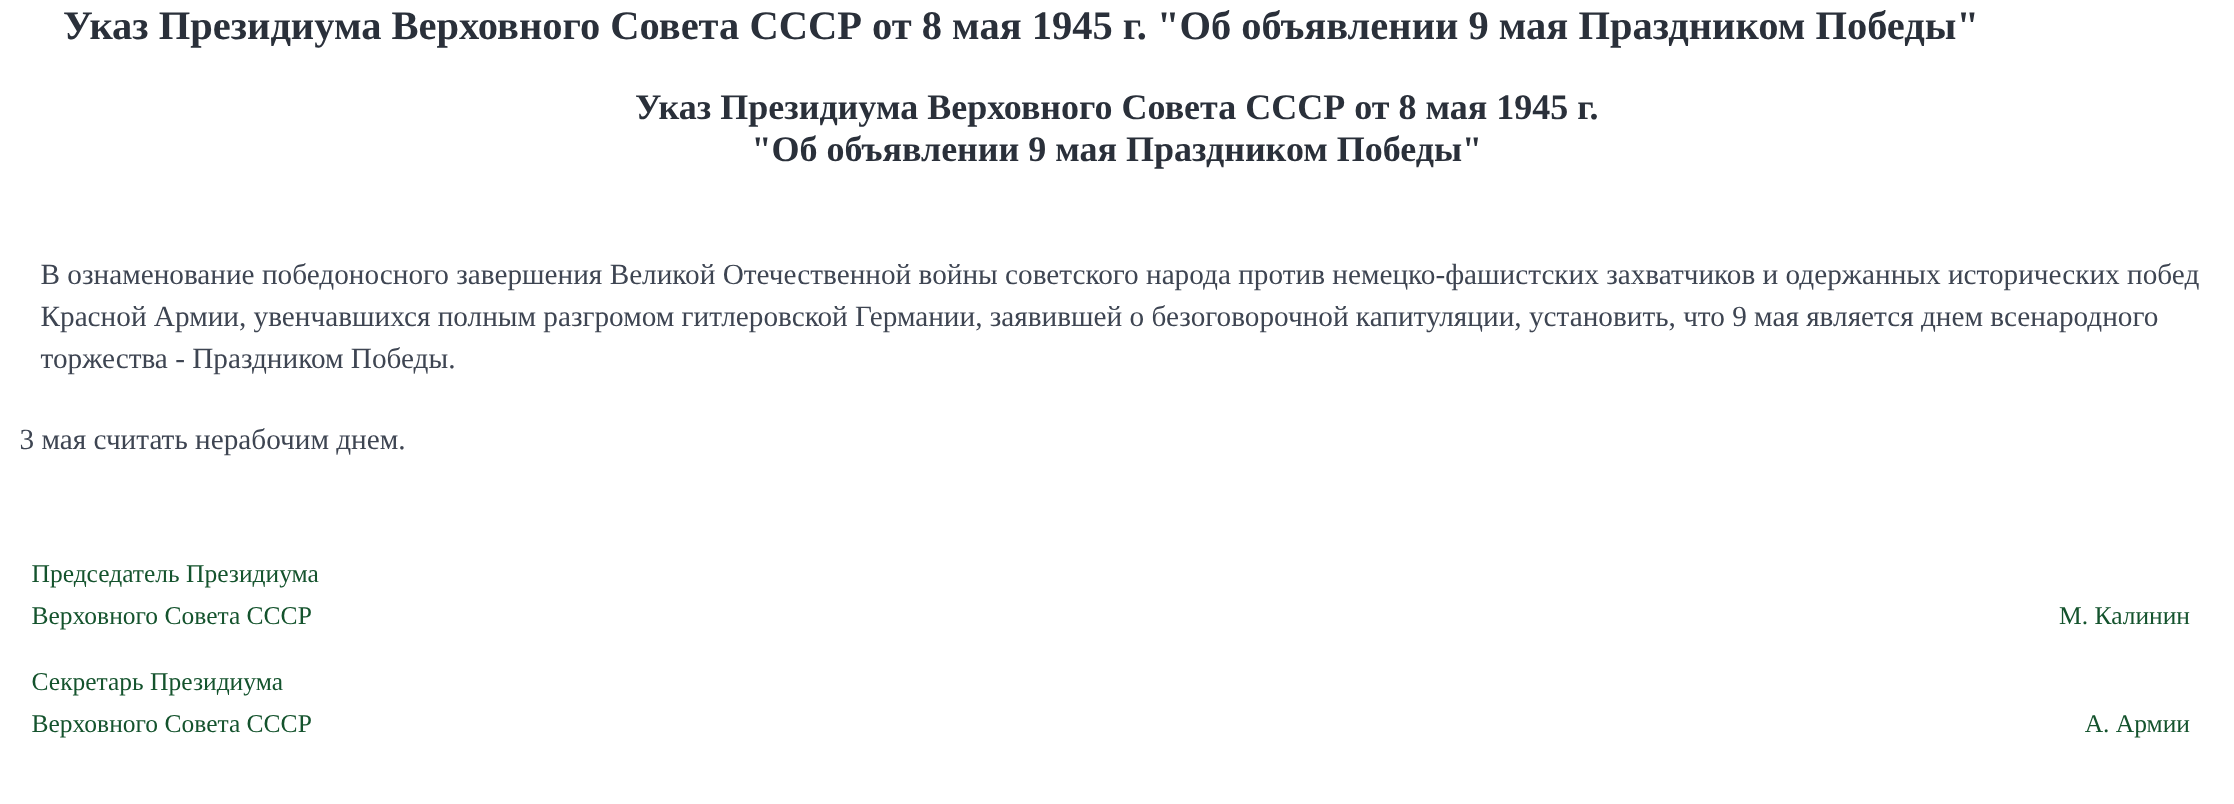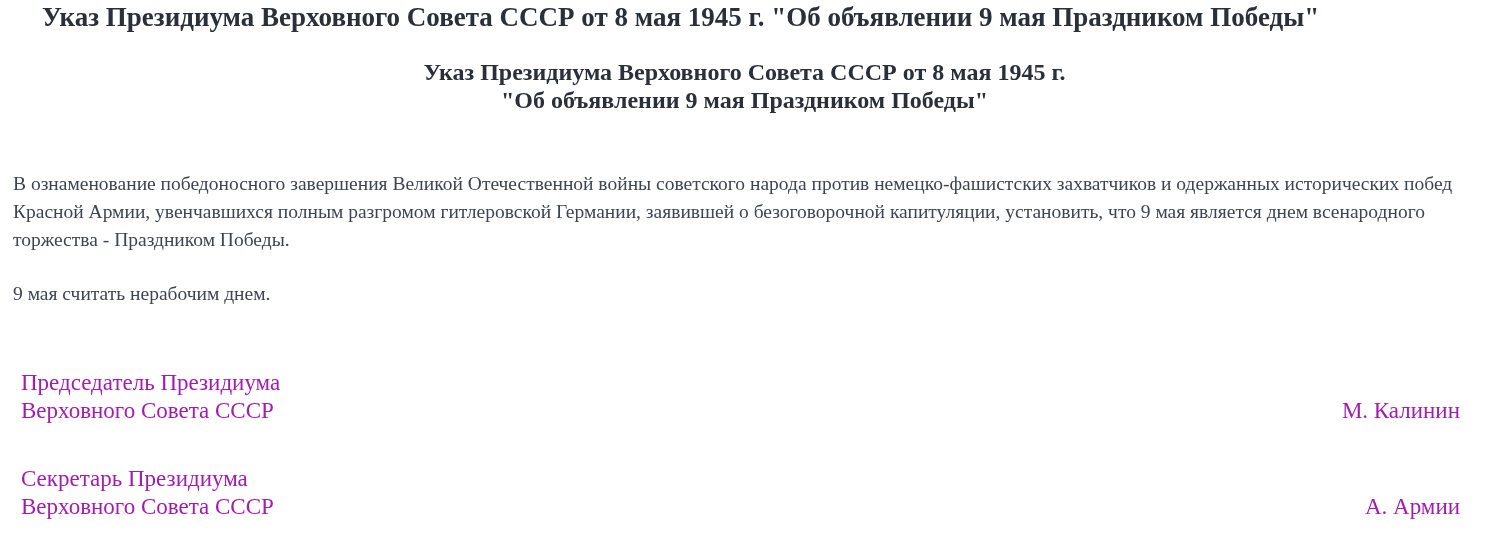--- a/index.html
+++ b/index.html
@@ -31,41 +31,41 @@
     line-height: 28px;
     color: #2a303a;
   }
   .doc-body {
     padding: 0 13px;
     font-size: 19.5px;
     line-height: 28px;
     color: #3e4552;
   }
   .main-paragraph {
-    margin: 56px 0 0 0;
+    margin: 56px 0 0 14px;
   }
   .nonworking-paragraph {
     margin: 26px 0 0 0;
   }
   .signatures {
     padding: 0 29px 0 21px;
-    font-size: 23px;
+    font-size: 17px;
     line-height: 28px;
-    color: #a21caf;
+    color: #14532d;
   }
   .signature-row {
     display: flex;
     justify-content: space-between;
     align-items: flex-end;
   }
   .signature-row.first {
     margin-top: 61px;
   }
   .signature-row.second {
-    margin-top: 40px;
+    margin-top: 16px;
   }
   .signature-role div {
     white-space: nowrap;
   }
   .signature-name {
     white-space: nowrap;
     text-align: left;
   }
 </style>
 </head>
@@ -73,21 +73,21 @@
 
 <h1 class="page-title">Указ Президиума Верховного Совета СССР от 8 мая 1945 г. "Об объявлении 9 мая Праздником Победы"</h1>
 
 <div class="doc-heading">
   <div>Указ Президиума Верховного Совета СССР от 8 мая 1945 г.</div>
   <div>"Об объявлении 9 мая Праздником Победы"</div>
 </div>
 
 <div class="doc-body">
   <p class="main-paragraph">В ознаменование победоносного завершения Великой Отечественной войны советского народа против немецко-фашистских захватчиков и одержанных исторических побед Красной Армии, увенчавшихся полным разгромом гитлеровской Германии, заявившей о безоговорочной капитуляции, установить, что 9 мая является днем всенародного торжества - Праздником Победы.</p>
-  <p class="nonworking-paragraph">9 мая считать нерабочим днем.</p>
+  <p class="nonworking-paragraph">3 мая считать нерабочим днем.</p>
 </div>
 
 <div class="signatures">
 
   <div class="signature-row first">
     <div class="signature-role">
       <div>Председатель Президиума</div>
       <div>Верховного Совета СССР</div>
     </div>
     <div class="signature-name">М. Калинин</div>

